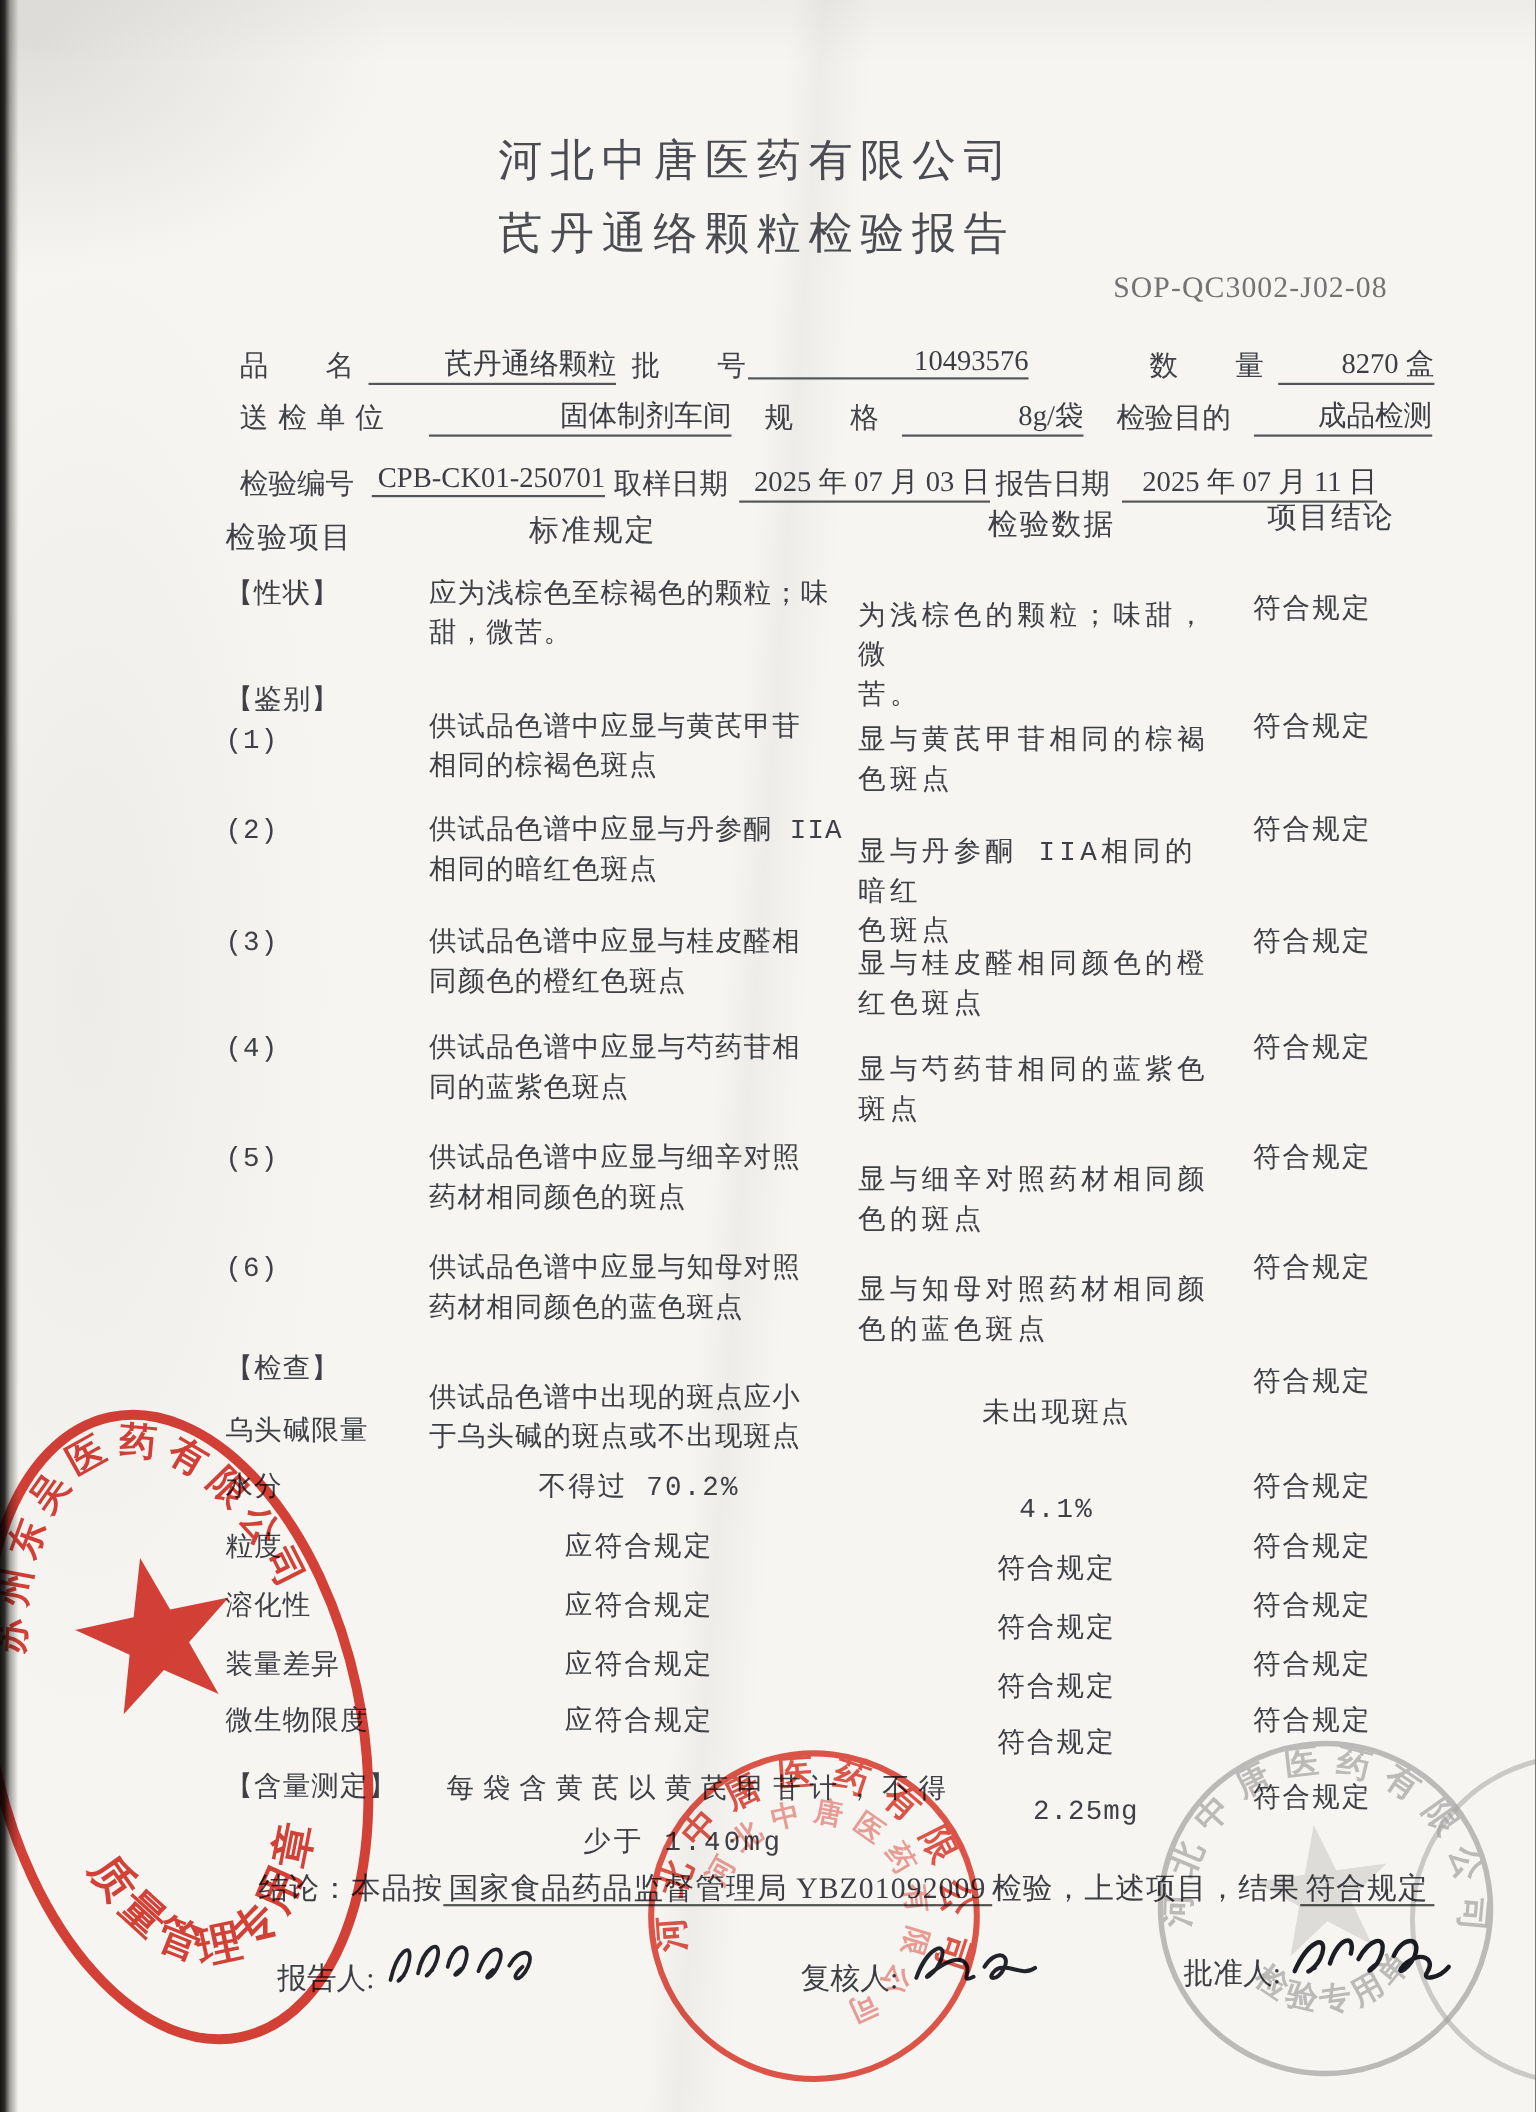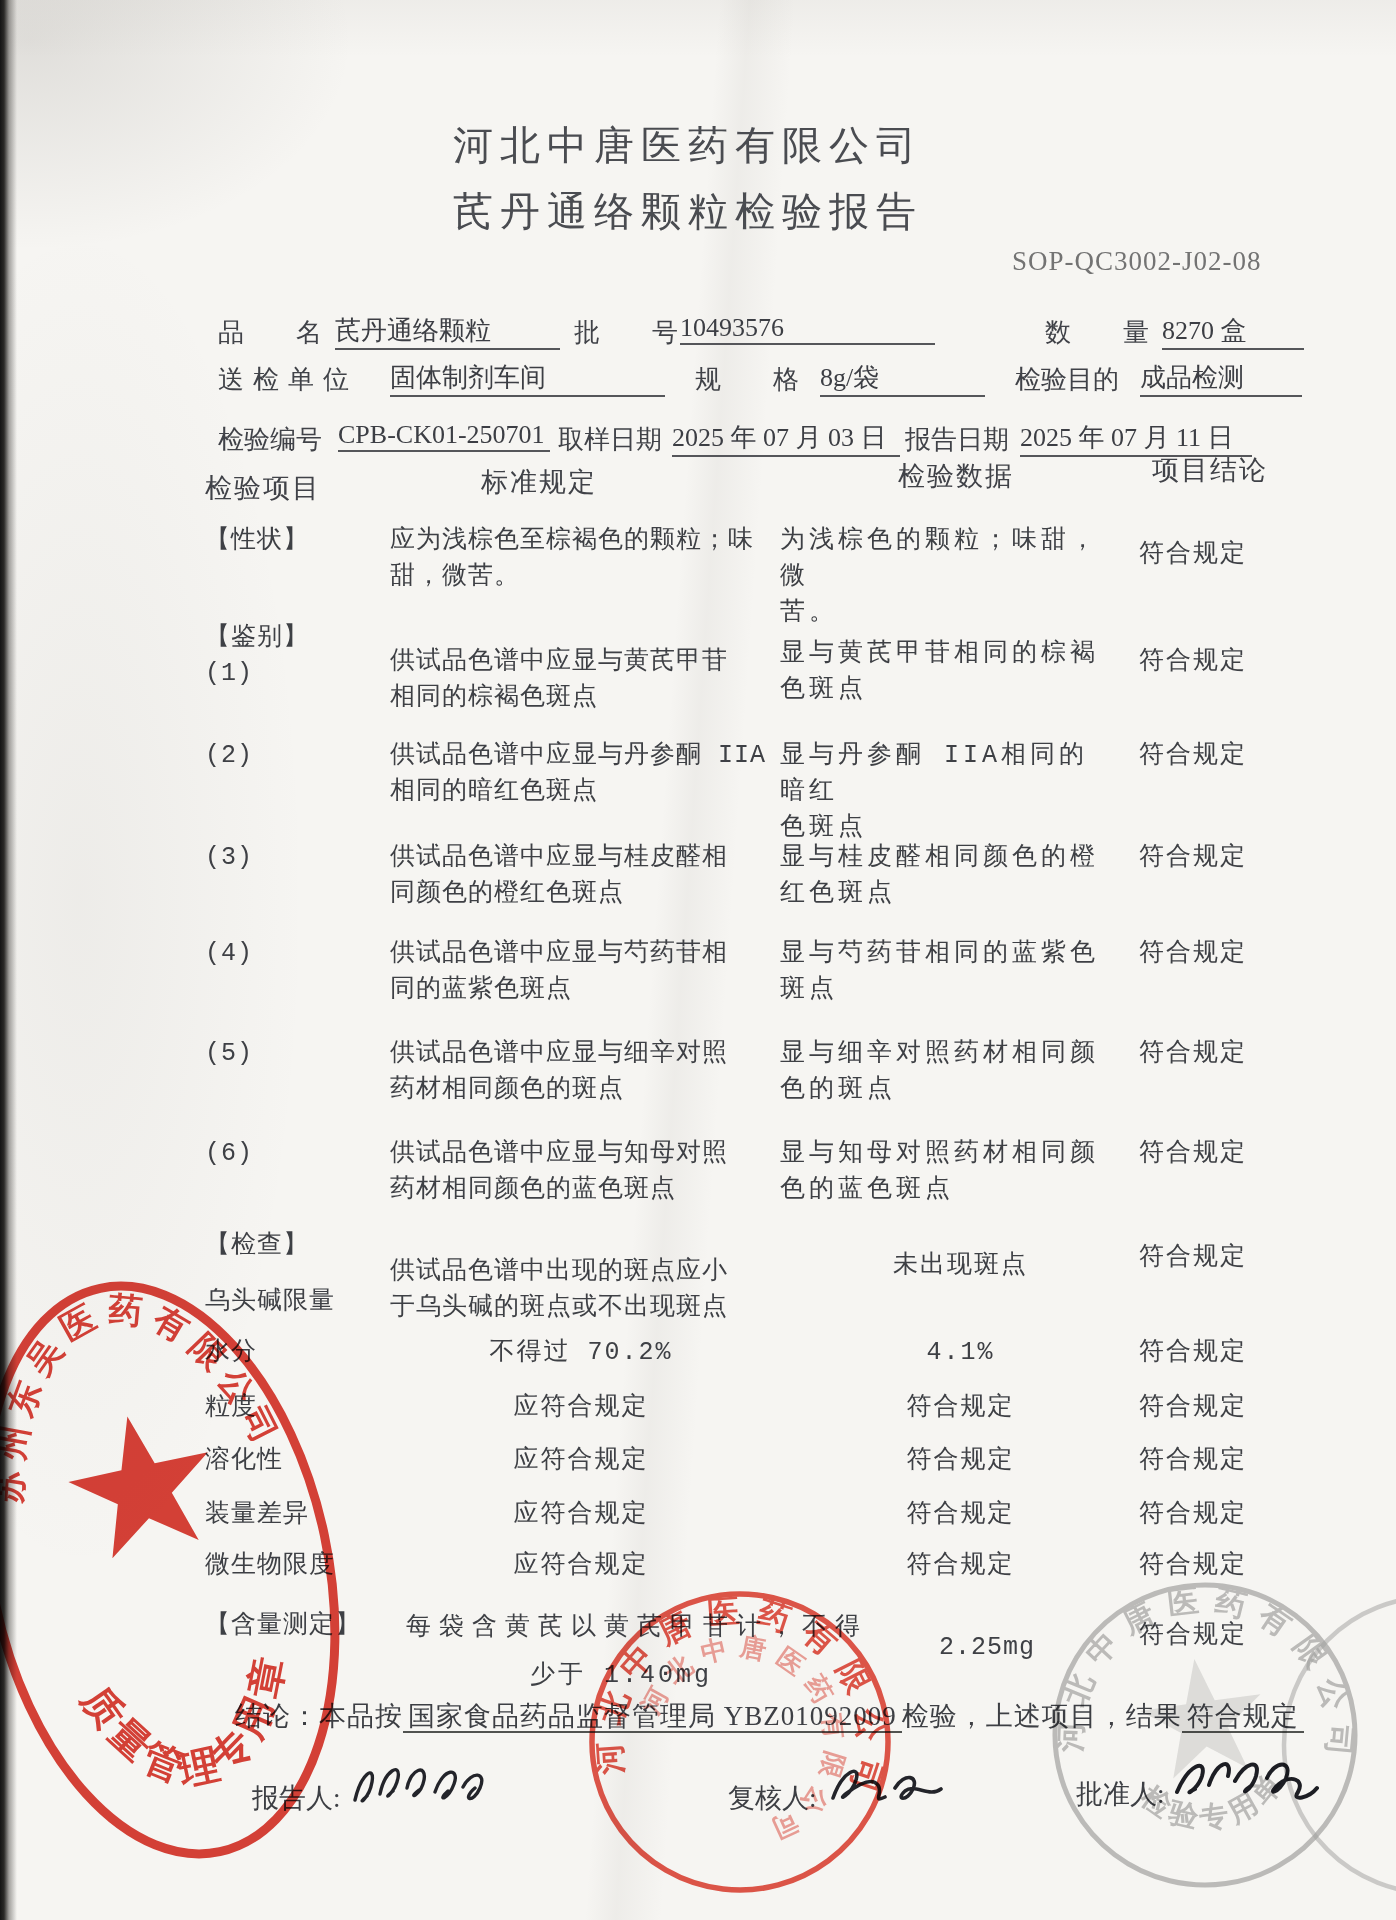--- a/index.html
+++ b/index.html
@@ -15,30 +15,30 @@
   .creases{position:absolute;inset:0;pointer-events:none;
     background:
       radial-gradient(460px 300px at 30px 40px, rgba(110,105,98,.16), transparent 70%),
       radial-gradient(300px 900px at 80px 900px, rgba(120,115,108,.07), transparent 75%),
       linear-gradient(94deg, transparent 47%, rgba(125,120,112,.07) 49%, transparent 52%),
       linear-gradient(180deg, rgba(140,135,128,.08) 0%, transparent 3%);}
   .abs{position:absolute;}
   .title{left:0;width:100%;text-align:center;font-size:40px;letter-spacing:7px;color:#4a4c51;}
   .sop{font-size:27px;letter-spacing:1px;color:#737373;}
   .flabel{font-size:26px;color:#404248;white-space:pre;}
-  .fvalue{font-size:26px;color:#3c3e44;border-bottom:2px solid #55565a;text-align:left;display:inline-block;white-space:nowrap;}
+  .fvalue{font-size:26px;color:#3c3e44;border-bottom:2px solid #55565a;text-align:right;display:inline-block;white-space:nowrap;}
   .thead{font-size:27px;color:#404248;letter-spacing:2px;}
   .tbody{position:absolute;left:205px;top:523px;width:1055px;}
   .trow{display:grid;grid-template-columns:185px 390px 335px 145px;align-items:start;font-family:Liberation Mono, monospace;}
   .cell{font-size:25px;line-height:36px;color:#3e4045;}
   .c-item .sec{display:block;letter-spacing:1px;}
   .c-item .itm{display:block;letter-spacing:1px;}
   .c-std{letter-spacing:1px;padding-right:8px;}
   .c-std span{display:block;}
-  .c-data{letter-spacing:4px;}
+  .c-data{letter-spacing:4px;margin-top:20px;}
   .c-data span{display:block;}
   .ctr{text-align:center;letter-spacing:2px;}
   .c-data.ctr{padding-left:26px;}
   .c-res{padding-left:24px;letter-spacing:2px;}
   .pt10{padding-top:10px;}.pt12{padding-top:12px;}.pt14{padding-top:14px;}
   .pt16{padding-top:16px;}.pt20{padding-top:20px;}.pt24{padding-top:24px;}.pt26{padding-top:26px;}
   .mt20{margin-top:20px;}
   .r14span{position:relative;grid-column:2/4;height:97px;}
   .r14-std1{position:absolute;left:16px;top:2px;font-size:25px;letter-spacing:8px;white-space:nowrap;}
   .r14-std2{position:absolute;left:140px;top:50px;font-size:25px;letter-spacing:3px;white-space:nowrap;}

